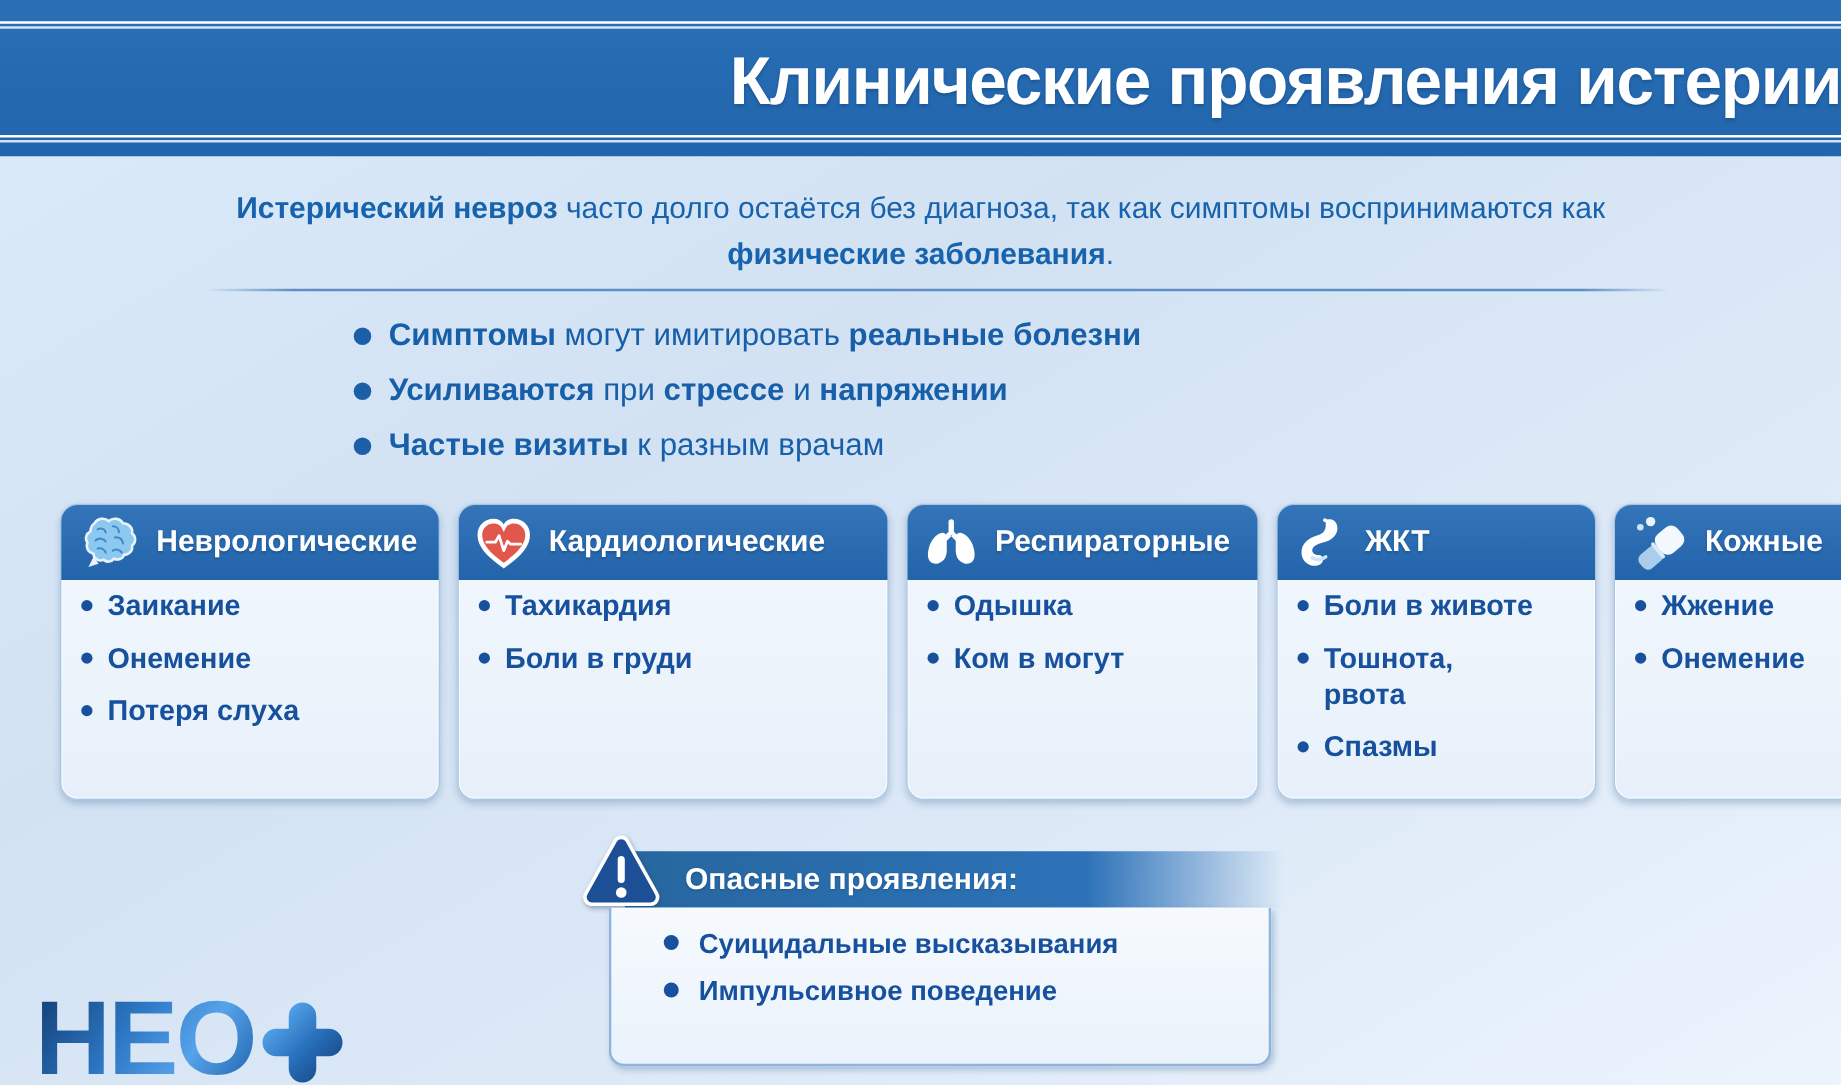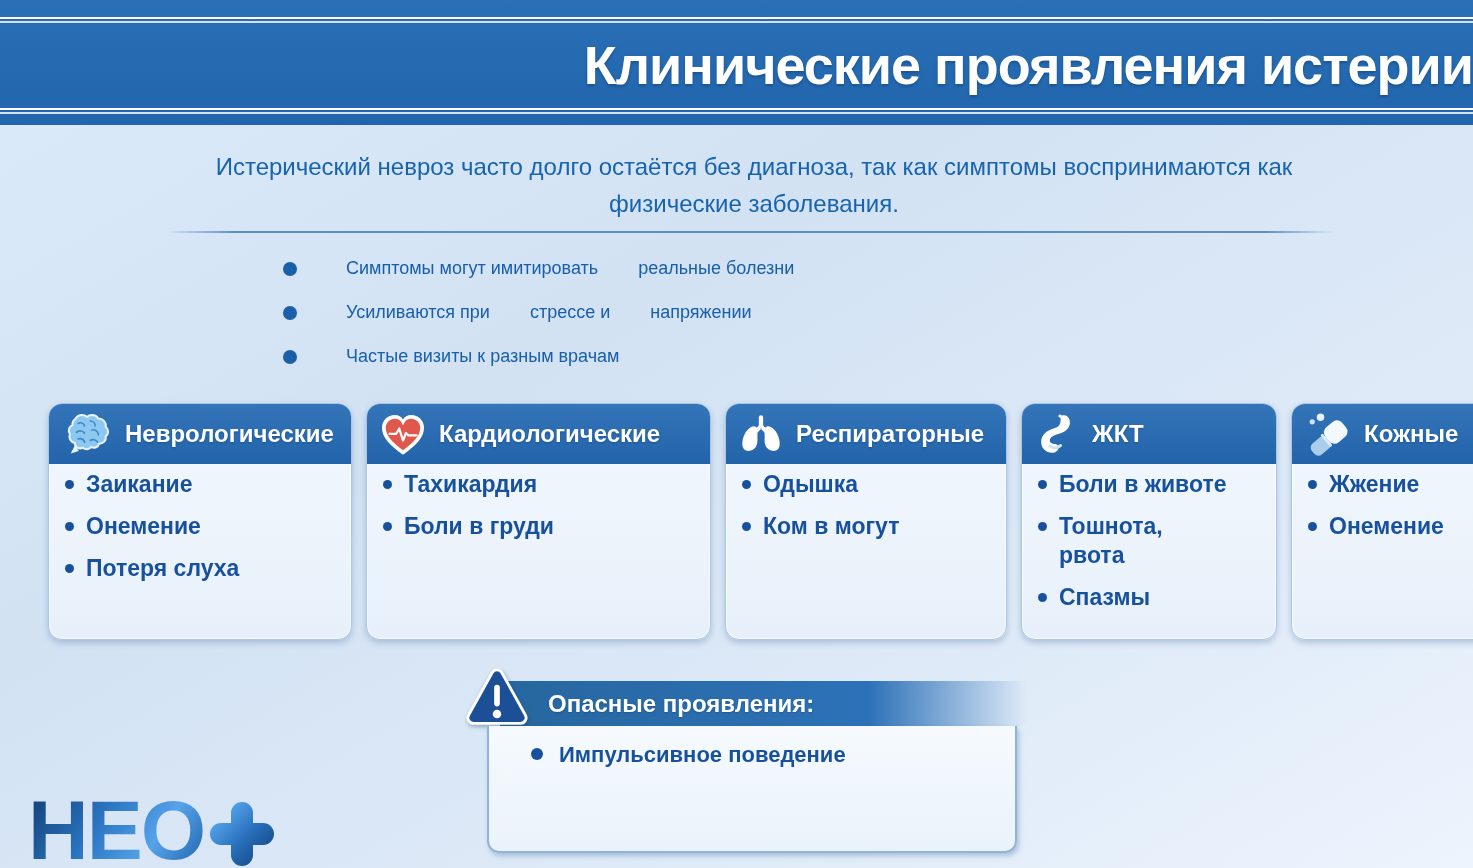--- a/index.html
+++ b/index.html
@@ -21,28 +21,28 @@
   .band-rule.top { top:17px; }
   .band-rule.bottom { top:108px; }
   .band h1 { color:#fff; font-size:54px; font-weight:bold; letter-spacing:-1px;
     text-shadow:0 2px 3px rgba(10,40,80,.35); padding-top:4px; }
   
   .intro {
     position:absolute; top:148px; left:0; right:0;
     text-align:center; font-size:24px; line-height:37px; color:#1763ae;
   }
   .intro .inner { max-width:1150px; margin:0 auto; }
-  .b { font-weight:normal;margin-left:35px; }
+  .b { font-weight:bold; }
   .divider {
     position:absolute; top:231px; left:165px; width:1170px; height:2px;
     background:linear-gradient(90deg,rgba(93,143,196,0),#5d8fc4 6%,#5d8fc4 94%,rgba(93,143,196,0));
   }
   
   .points { position:absolute; top:253px; left:283px; }
-  .point { display:flex; align-items:flex-start; margin-bottom:13px; font-size:18px; line-height:31px; }
+  .point { display:flex; align-items:flex-start; margin-bottom:13px; font-size:25px; line-height:31px; }
   .point .dot { width:14px; height:14px; border-radius:50%; background:#1a5fa8; margin:9px 14px 0 0; flex:none; }
   
   .cards { position:absolute; top:403px; left:48px; display:flex; gap:14px; }
   .card {
     background:linear-gradient(180deg,#f3f8fd,#e7f0fa);
     border:1px solid #a9c7e2; border-radius:14px;
     box-shadow:0 3px 6px rgba(60,100,150,.3), inset 0 0 0 1px rgba(255,255,255,.7);
     height:237px;
   }
   .card-head {
@@ -262,20 +262,24 @@
 <div class="warn-tri">
   <svg viewBox="0 0 72 72" width="74" height="68">
     <path d="M31 10a6 6 0 0 1 10 0l25 45a6 6 0 0 1-5 9H11a6 6 0 0 1-5-9z" fill="#1d4f96" stroke="#fff" stroke-width="3"></path>
     <rect x="33" y="23" width="6" height="23" rx="3" fill="#fff"></rect>
     <circle cx="36" cy="54" r="4.5" fill="#fff"></circle>
   </svg>
 </div>
 <div class="warn-box">
   <div class="witem">
       <span class="wdot"></span>
+      <span>Суицидальные высказывания</span>
+    </div>
+  <div class="witem">
+      <span class="wdot"></span>
       <span>Импульсивное поведение</span>
     </div>
 </div>
 
 <div class="logo">
   <span class="logo-text">НЕО</span>
   <span class="logo-plus"></span>
 </div>
 
 </body></html>

